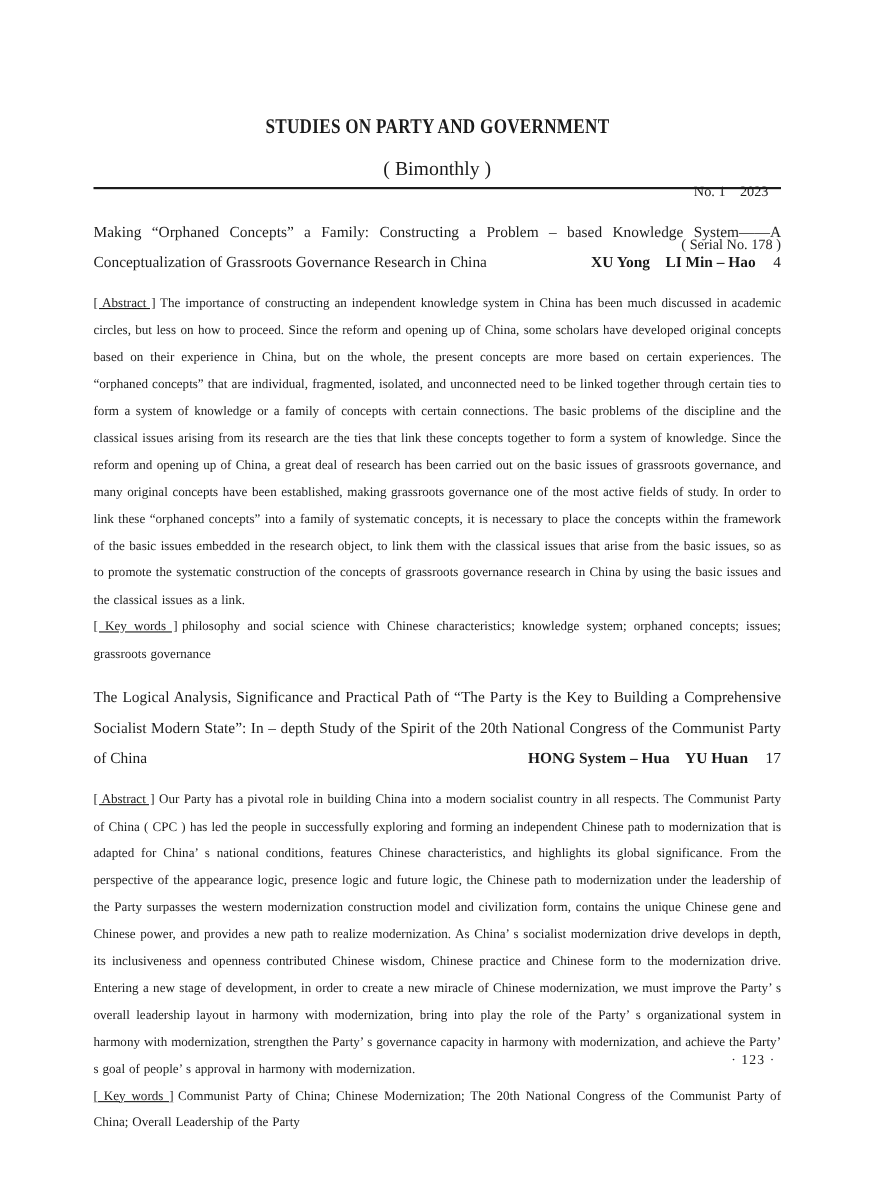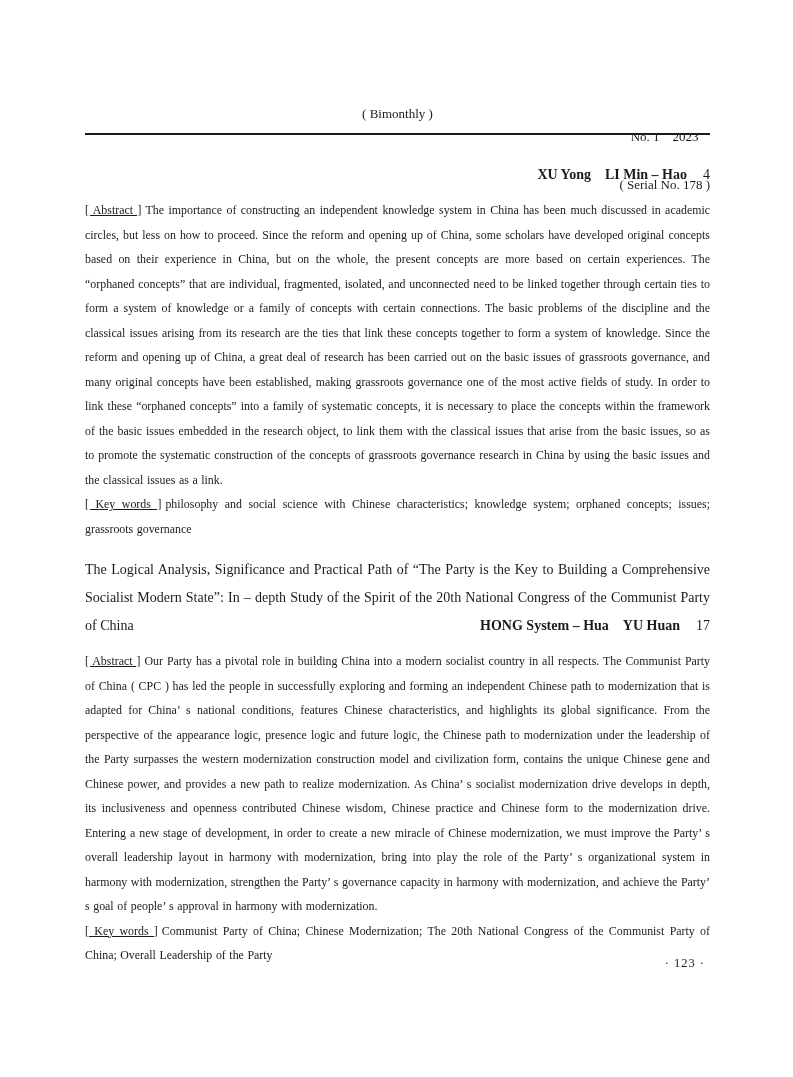--- a/index.html
+++ b/index.html
@@ -38,21 +38,21 @@
     position: relative;
     height: 34px;
     margin-top: 5px;
   }
   .frequency {
     position: absolute;
     left: 0;
     right: 0;
     top: 9px;
     text-align: center;
-    font-size: 13px;
+    font-size: 18px;
   }
   .issue-block {
     position: absolute;
     right: 0;
     top: 0;
     text-align: center;
     font-size: 13px;
     line-height: 16px;
     white-space: pre;
   }
@@ -94,33 +94,37 @@
     font-size: 12.5px;
     letter-spacing: 1px;
   }
   .clearfix::after { content: ""; display: block; clear: both; }
 </style>
 </head>
 <body>
 
 <div class="sheet">
 
+  <h1 class="masthead">
+    <span class="jt">STUDIES ON PARTY AND GOVERNMENT</span>
+  </h1>
 
   <div class="header-meta">
     <div class="frequency">( Bimonthly )</div>
     <div class="issue-block">
       <div>No. 1 2023</div>
       <div>( Serial No. 178 )</div>
     </div>
   </div>
 
   <hr class="rule">
 
   <section class="article">
     <p class="article-title clearfix">
+      <span>Making “Orphaned Concepts” a Family: Constructing a Problem – based Knowledge System——A Conceptualization of Grassroots Governance Research in China</span>
       <span class="byline"><span class="authors">XU Yong LI Min – Hao</span><span class="folio-num">4</span></span>
     </p>
     <p class="abstract">
       <span class="block-label">[ Abstract ]</span><span>The importance of constructing an independent knowledge system in China has been much discussed in academic circles, but less on how to proceed. Since the reform and opening up of China, some scholars have developed original concepts based on their experience in China, but on the whole, the present concepts are more based on certain experiences. The “orphaned concepts” that are individual, fragmented, isolated, and unconnected need to be linked together through certain ties to form a system of knowledge or a family of concepts with certain connections. The basic problems of the discipline and the classical issues arising from its research are the ties that link these concepts together to form a system of knowledge. Since the reform and opening up of China, a great deal of research has been carried out on the basic issues of grassroots governance, and many original concepts have been established, making grassroots governance one of the most active fields of study. In order to link these “orphaned concepts” into a family of systematic concepts, it is necessary to place the concepts within the framework of the basic issues embedded in the research object, to link them with the classical issues that arise from the basic issues, so as to promote the systematic construction of the concepts of grassroots governance research in China by using the basic issues and the classical issues as a link.</span>
     </p>
     <p class="keywords">
       <span class="block-label">[ Key words ]</span><span>philosophy and social science with Chinese characteristics; knowledge system; orphaned concepts; issues; grassroots governance</span>
     </p>
   </section>
 

